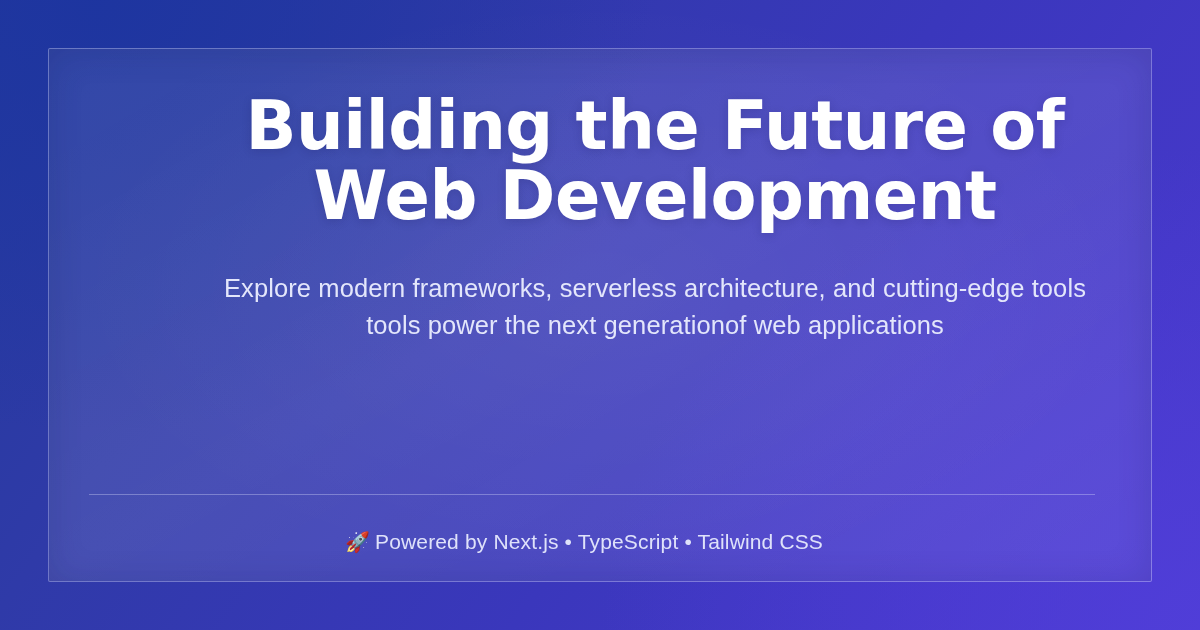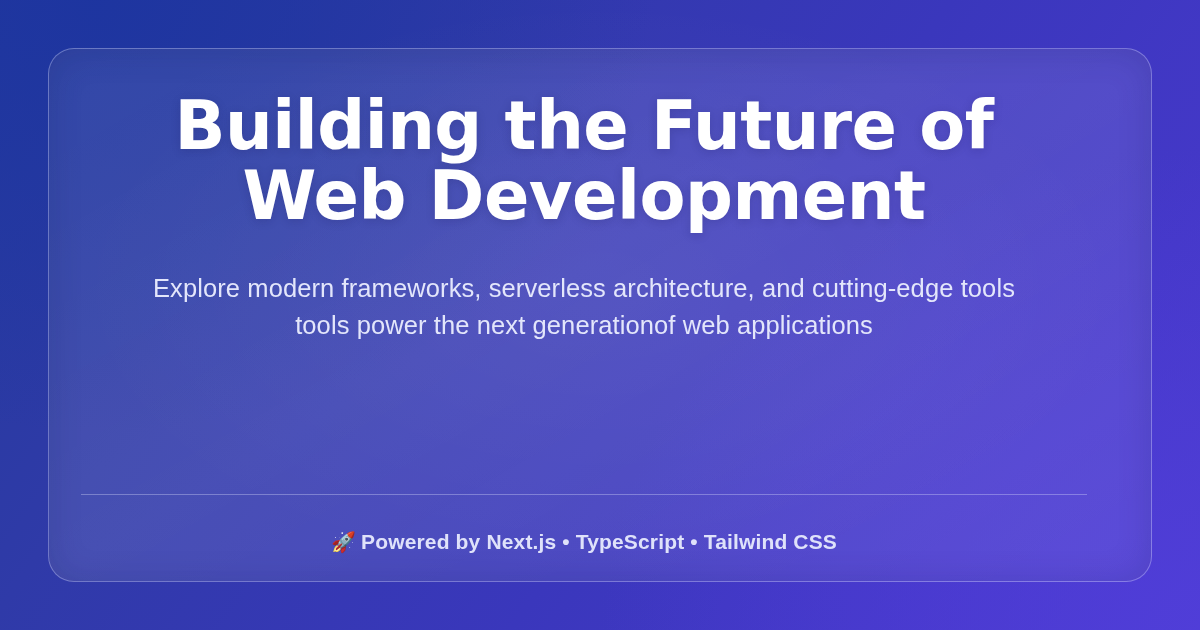--- a/index.html
+++ b/index.html
@@ -38,28 +38,28 @@
     background: radial-gradient(ellipse 760px 420px at 50% 46%, rgba(255,255,255,0.045) 0%, rgba(255,255,255,0) 70%);
   }
 
   .hero-card {
     position: absolute;
     left: 48px;
     top: 48px;
     width: 1104px;
     height: 534px;
     box-sizing: border-box;
-    border-radius: 26px;
+    border-radius: 2px;
     background: linear-gradient(150deg, rgba(255,255,255,0.085) 0%, rgba(255,255,255,0.115) 45%, rgba(255,255,255,0.075) 100%);
     border: 1px solid rgba(226,228,255,0.30);
     box-shadow: 0 2px 34px rgba(12,16,70,0.16) inset;
     padding: 42px 56px 0 24px;
     display: flex;
     flex-direction: column;
-    align-items: center;
+    align-items: flex-end;
     z-index: 2;
   }
 
   .hero-title {
     margin: 0;
     width: 100%;
     text-align: center;
     color: #ffffff;
     font-family: "DejaVu Sans", sans-serif;
     font-size: 67px;
@@ -96,21 +96,21 @@
     margin: 0 0 0 0;
   }
 
   .hero-footer {
     width: 100%;
     text-align: center;
     color: #dfe2fa;
     font-family: "Liberation Sans", sans-serif;
     font-size: 21px;
     line-height: 1.3;
-    font-weight: 700;
+    font-weight: 400;
     letter-spacing: 0.15px;
     padding-top: 33px;
   }
 
   .hero-footer .rocket-icon {
     font-family: "DejaVu Sans", sans-serif;
     font-size: 20px;
     margin-right: 5px;
   }
 

